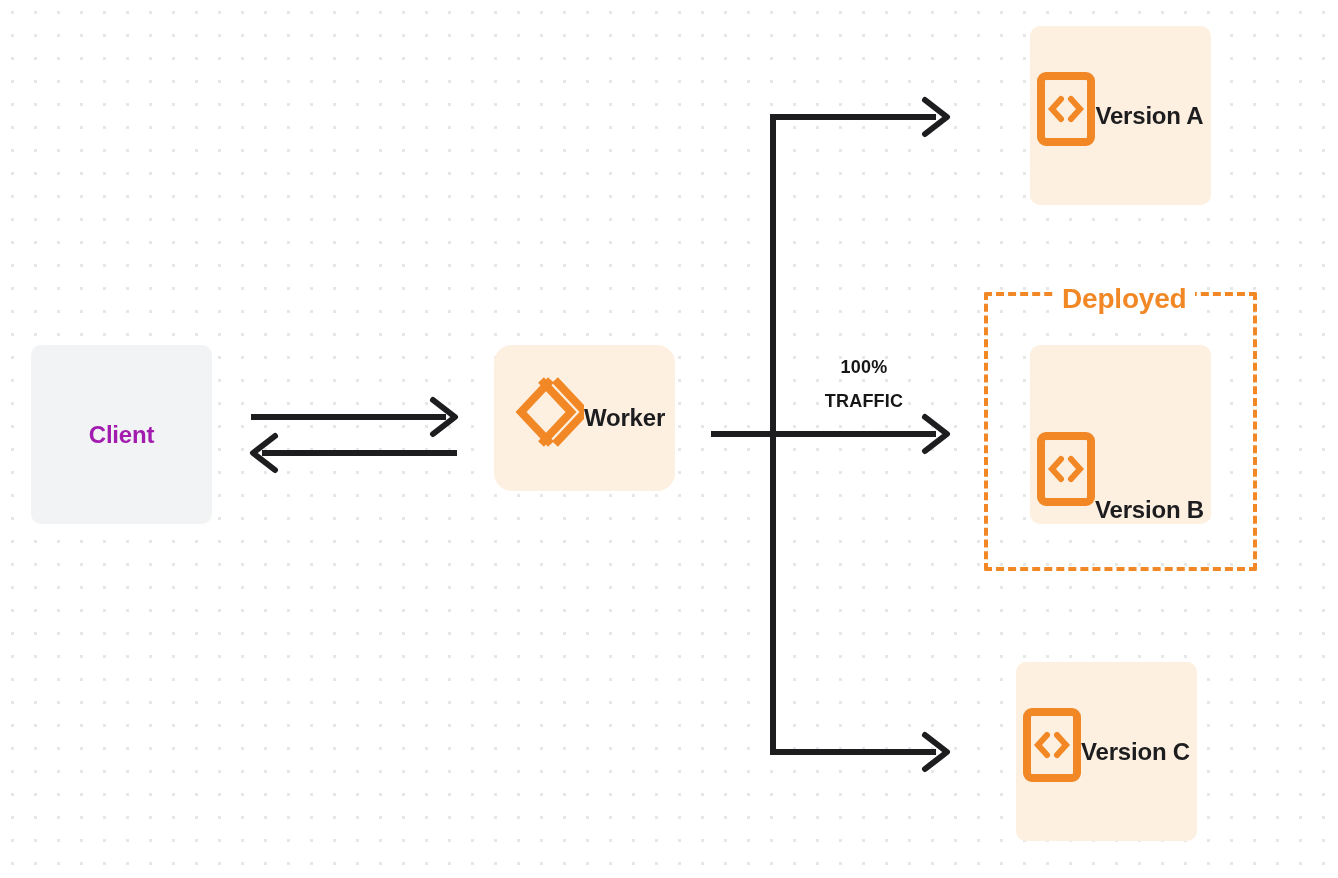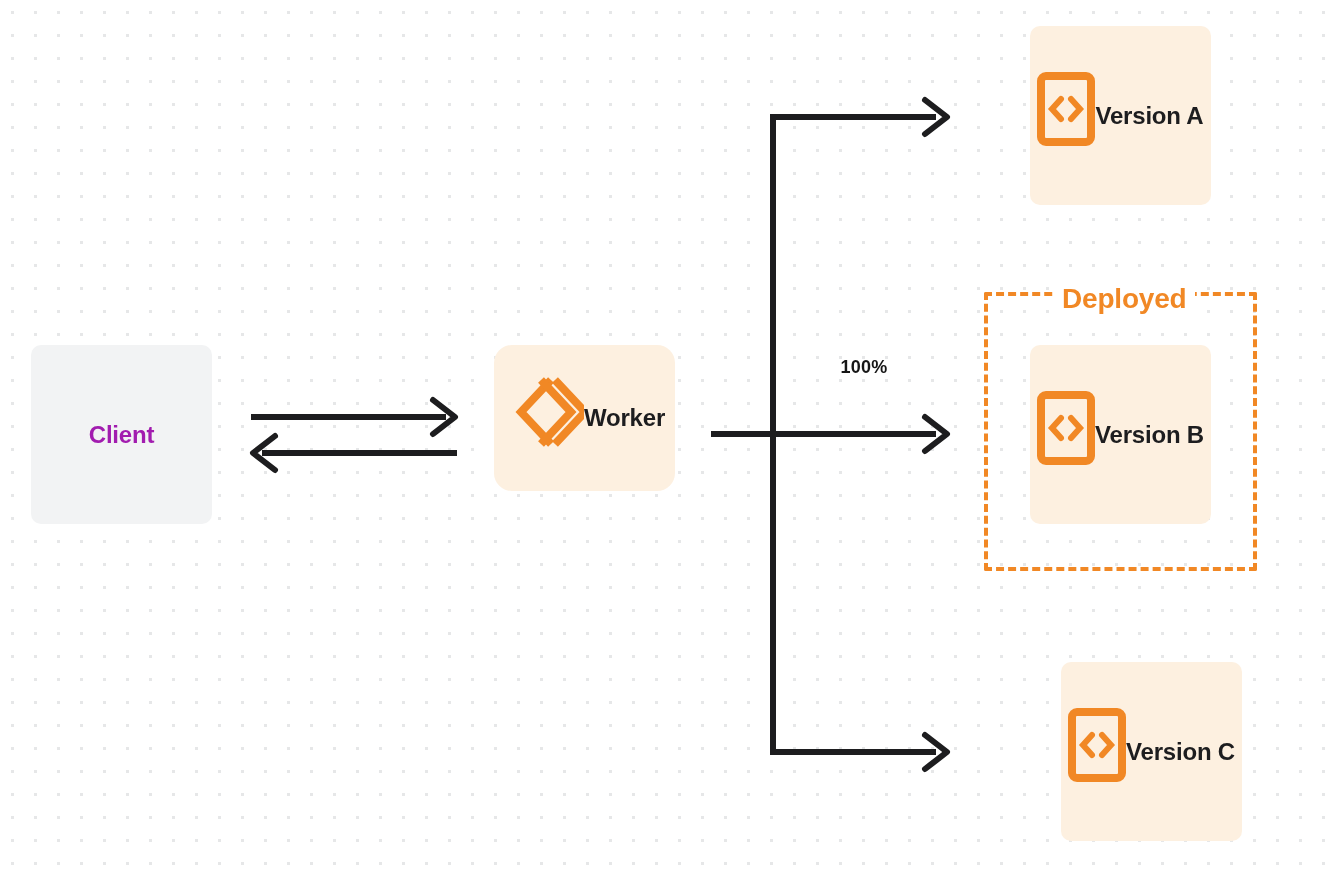--- a/index.html
+++ b/index.html
@@ -81,22 +81,22 @@
     margin-top: 4px;
     margin-bottom: 14px;
   }
   .node-version .node-label {
     font-size: 24px;
     font-weight: bold;
     color: #1d1d1f;
     letter-spacing: -0.2px;
   }
   .node-version-a { left: 1030px; top: 26px; }
-  .node-version-b { left: 1030px; top: 345px; }
-  .node-version-c { left: 1061px; top: 662px; }
+  .node-version-b { left: 1030px; top: 345px; align-items: flex-end; }
+  .node-version-c { left: 1016px; top: 662px; }
 
   
   .deployed-group {
     position: absolute;
     left: 984px;
     top: 292px;
     width: 273px;
     height: 279px;
     box-sizing: border-box;
     border: 4px dashed #f18825;
@@ -228,15 +228,16 @@
         <rect x="4" y="4" width="50" height="66" rx="5" ry="5" fill="none" stroke="#f18825" stroke-width="8"></rect>
         <polyline points="24,27 15,37 24,47" fill="none" stroke="#f18825" stroke-width="6" stroke-linecap="round" stroke-linejoin="miter"></polyline>
         <polyline points="34,27 43,37 34,47" fill="none" stroke="#f18825" stroke-width="6" stroke-linecap="round" stroke-linejoin="miter"></polyline>
       </svg>
     </span>
     <span class="node-label">Version C</span>
   </div>
 
   <div class="traffic-label">
     <span class="traffic-pct">100%</span>
+    <span class="traffic-word">TRAFFIC</span>
   </div>
 
 </div>
 
 </body></html>

